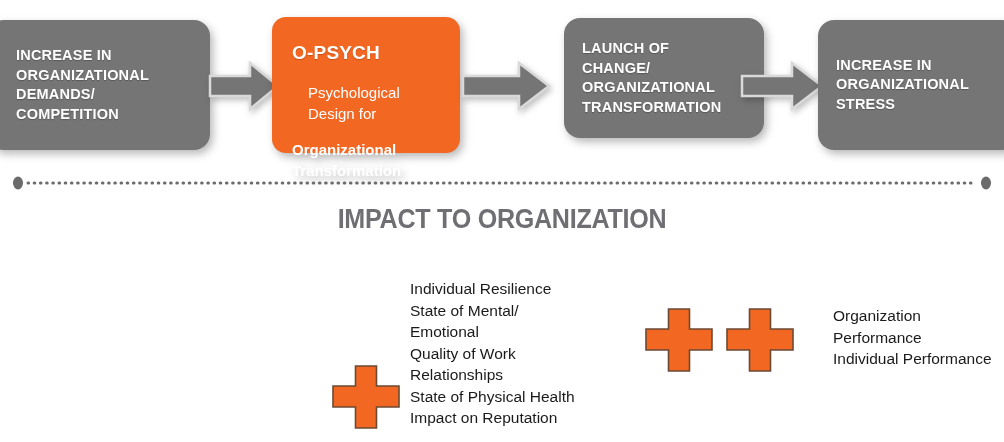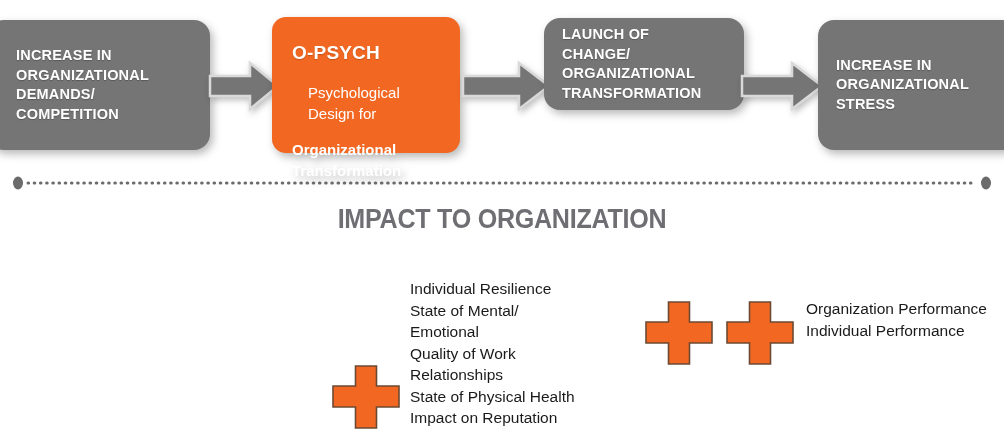--- a/index.html
+++ b/index.html
@@ -140,21 +140,21 @@
 Transformation</div>
     </div>
   </div>
 
   <div class="flow-arrow" style="left:461px; top:60px;">
     <svg width="90" height="52" viewBox="0 0 90 52" xmlns="http://www.w3.org/2000/svg">
       <path d="M2,16 L58,16 L58,3 L88,26 L58,49 L58,36 L2,36 Z" fill="#757575" stroke="#d9d9d9" stroke-width="2.5"></path>
     </svg>
   </div>
 
-  <div class="flow-box gray" style="left:544px; top:18px; width:200px; height:92px; padding-left:18px;">
+  <div class="flow-box gray" style="left:564px; top:18px; width:200px; height:120px; padding-left:18px;">
     <div class="box-text">LAUNCH OF
 CHANGE/
 ORGANIZATIONAL
 TRANSFORMATION</div>
   </div>
 
   <div class="flow-arrow" style="left:740px; top:60px;">
     <svg width="84" height="52" viewBox="0 0 84 52" xmlns="http://www.w3.org/2000/svg">
       <path d="M2,16 L52,16 L52,3 L82,26 L52,49 L52,36 L2,36 Z" fill="#757575" stroke="#d9d9d9" stroke-width="2.5"></path>
     </svg>
@@ -188,21 +188,21 @@
     </div>
     <div class="legend-text" style="margin-left:10px;">Individual Resilience
 State of Mental/
 Emotional
 Quality of Work
 Relationships
 State of Physical Health
 Impact on Reputation</div>
   </div>
 
-  <div class="legend-group" style="left:645px; top:14px;">
+  <div class="legend-group" style="left:645px; top:21px;gap:27px;">
     <div class="legend-icons" style="padding-top:12px;">
       <svg class="icon-plus" width="68" height="64" viewBox="0 0 68 64" xmlns="http://www.w3.org/2000/svg">
         <path d="M23.5,1 L44.5,1 L44.5,21 L67,21 L67,42 L44.5,42 L44.5,63 L23.5,63 L23.5,42 L1,42 L1,21 L23.5,21 Z" fill="#F26722" stroke="#6b4a33" stroke-width="1.6" stroke-linejoin="miter"></path>
       </svg>
       <svg class="icon-plus" style="margin-left:13px;" width="68" height="64" viewBox="0 0 68 64" xmlns="http://www.w3.org/2000/svg">
         <path d="M23.5,1 L44.5,1 L44.5,21 L67,21 L67,42 L44.5,42 L44.5,63 L23.5,63 L23.5,42 L1,42 L1,21 L23.5,21 Z" fill="#F26722" stroke="#6b4a33" stroke-width="1.6" stroke-linejoin="miter"></path>
       </svg>
     </div>
     <div class="legend-text" style="margin-left:12px; padding-top:9px;">Organization Performance
 Individual Performance</div>

